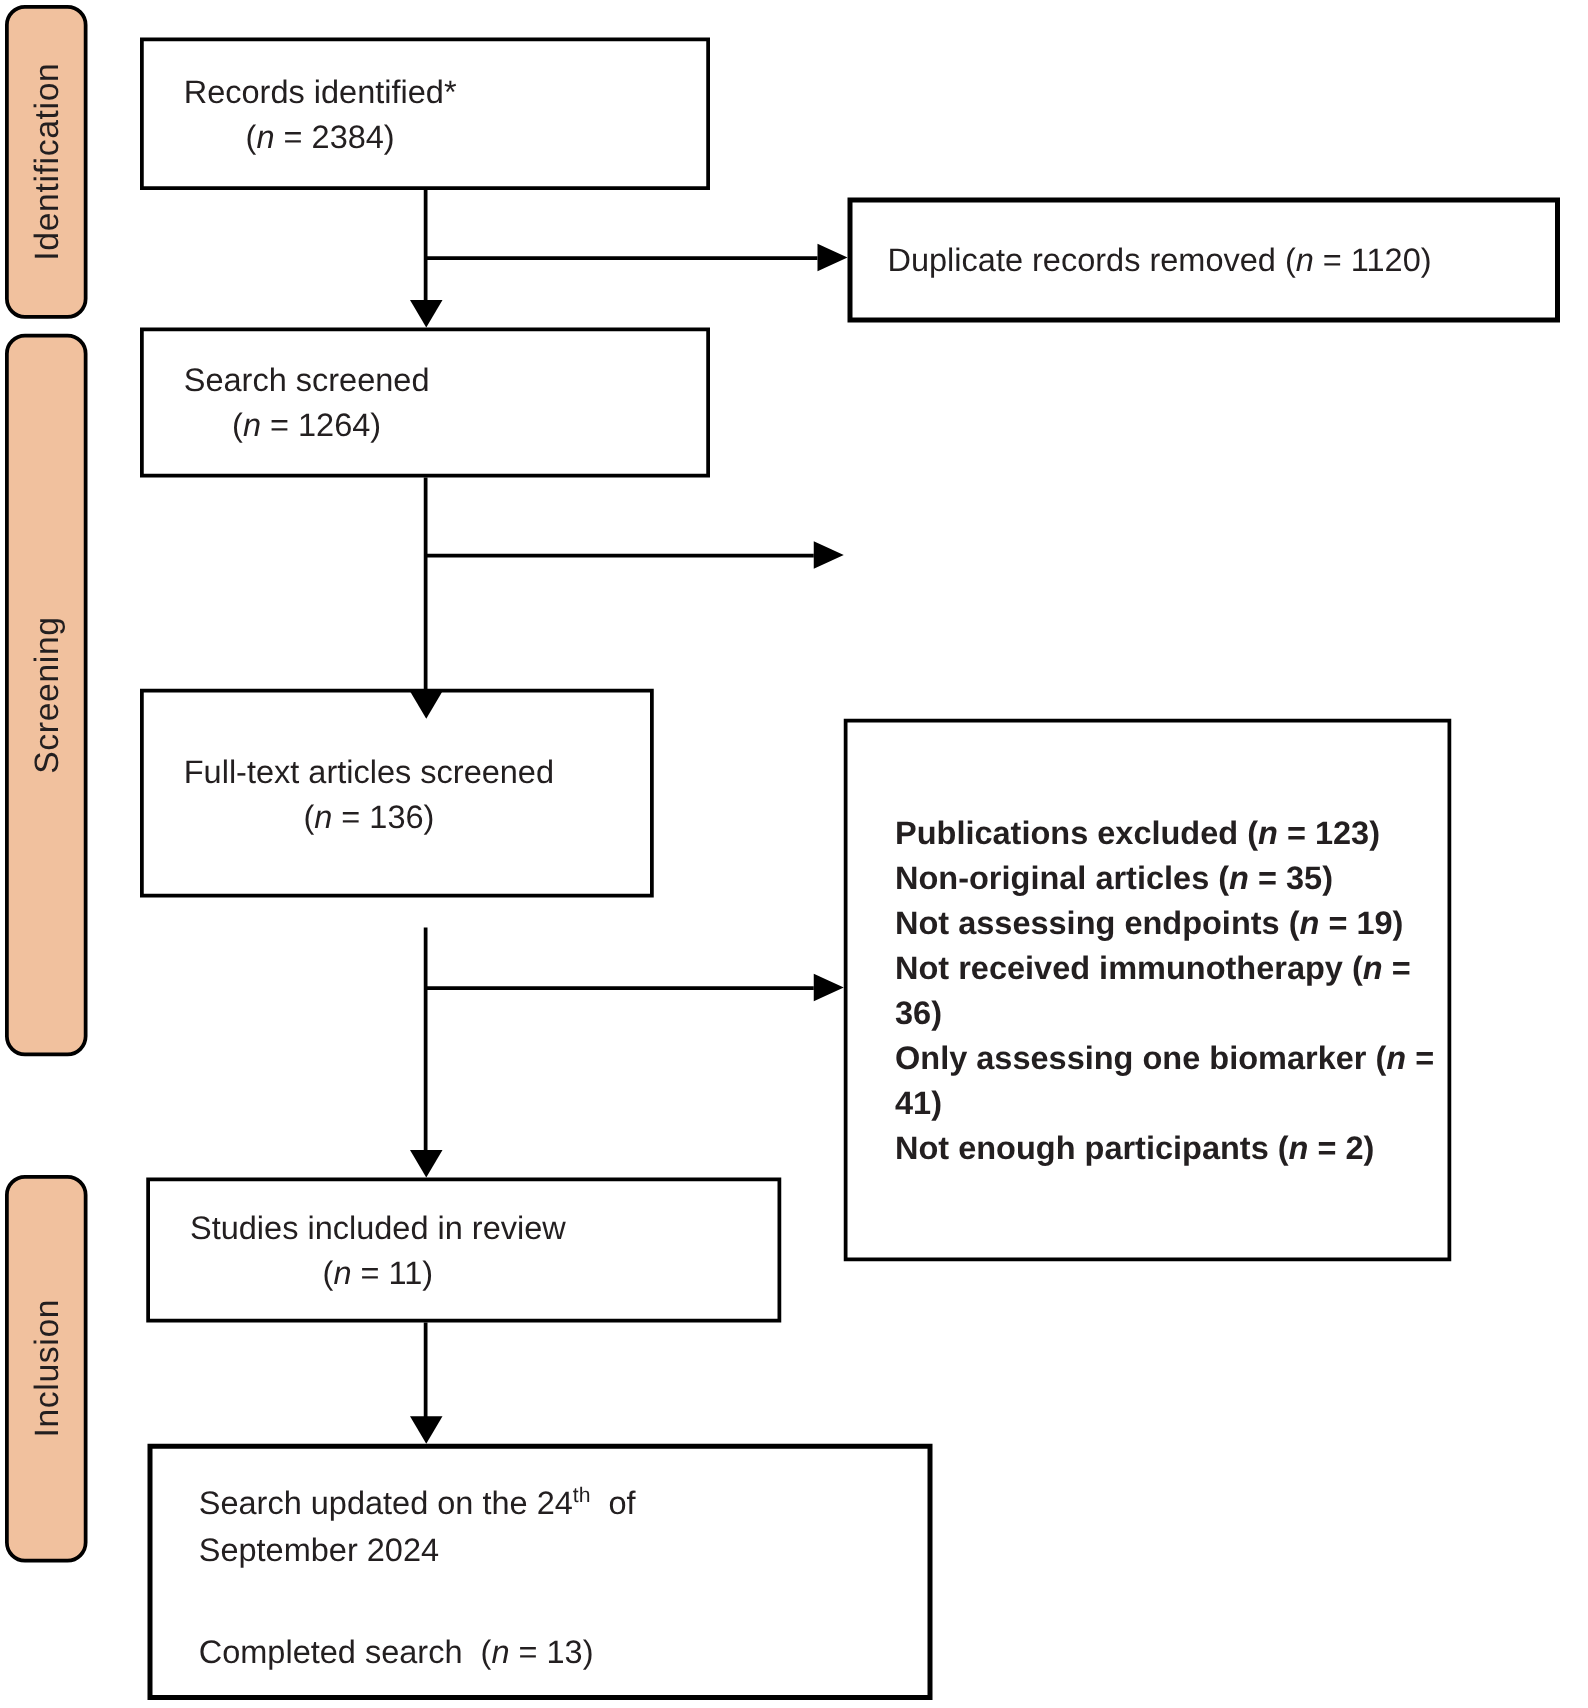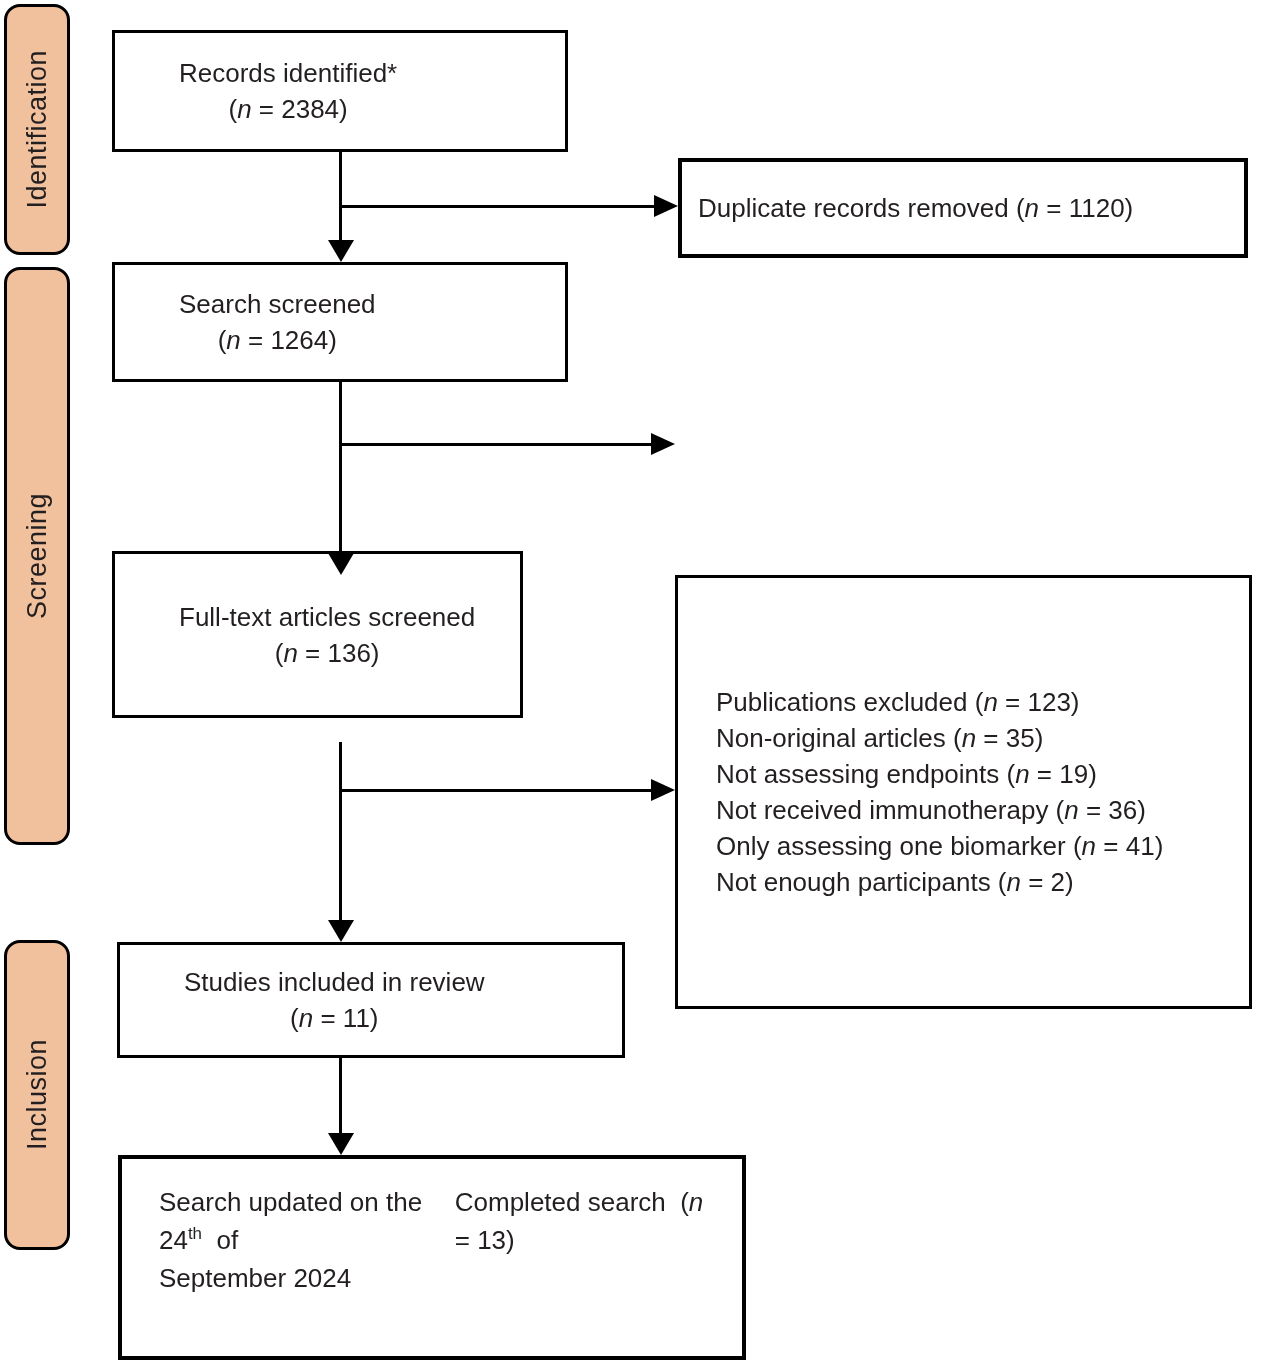--- a/index.html
+++ b/index.html
@@ -43,38 +43,38 @@
   .fbox.thick { border-width: 4px; }
   .main-box {
     display: flex;
     flex-direction: column;
     justify-content: center;
     align-items: flex-start;
   }
   .center-block {
     display: inline-block;
     text-align: center;
-    margin-left: 64px;
+    margin-left: 32px;
   }
   .side-box-single {
     display: flex;
     align-items: center;
-    padding-left: 16px;
+    padding-left: 28px;
   }
   .side-box-multi {
     display: flex;
     flex-direction: column;
     justify-content: center;
     padding-left: 38px;
   }
   .bottom-box {
     display: flex;
-    flex-direction: row;
+    flex-direction: column;
     justify-content: space-between;
-    padding: 24px 20px 28px 37px;
+    padding: 24px 20px 16px 37px;
     box-sizing: border-box;
     line-height: 38px;
   }
   .richline { white-space: pre-wrap; }
   .richline i { font-style: italic; }
   .richline sup { font-size: 65%; line-height: 0; }
   
   .line { position: absolute; background: #000; }
   .ah-down {
     position: absolute; width: 0; height: 0;
@@ -138,21 +138,21 @@
       <div class="richline"><span>September 2024</span></div>
     </div>
     <div class="richline"><span>Completed search  (</span><i>n</i><span> = 13)</span></div>
   </div>
 
   <div class="fbox side-box-single thick" style="left:678px; top:158px; width:570px; height:100px;">
     <div class="richline"><span>Duplicate records removed (</span><i>n</i><span> = 1120)</span></div>
   </div>
 
 
-  <div class="fbox side-box-multi" style="left:675px; top:575px; width:577px; height:434px;">
+  <div class="fbox side-box-multi" style="left:675px; top:575px; width:486px; height:434px;font-weight:bold;">
     <div class="richline"><span>Publications excluded (</span><i>n</i><span> = 123)</span></div>
     <div class="richline"><span>Non-original articles (</span><i>n</i><span> = 35)</span></div>
     <div class="richline"><span>Not assessing endpoints (</span><i>n</i><span> = 19)</span></div>
     <div class="richline"><span>Not received immunotherapy (</span><i>n</i><span> = 36)</span></div>
     <div class="richline"><span>Only assessing one biomarker (</span><i>n</i><span> = 41)</span></div>
     <div class="richline"><span>Not enough participants (</span><i>n</i><span> = 2)</span></div>
   </div>
 
   <div class="line" style="left:339px; top:152px; width:3px; height:90px;"></div>
   <div class="ah-down" style="left:328px; top:240px;"></div>

